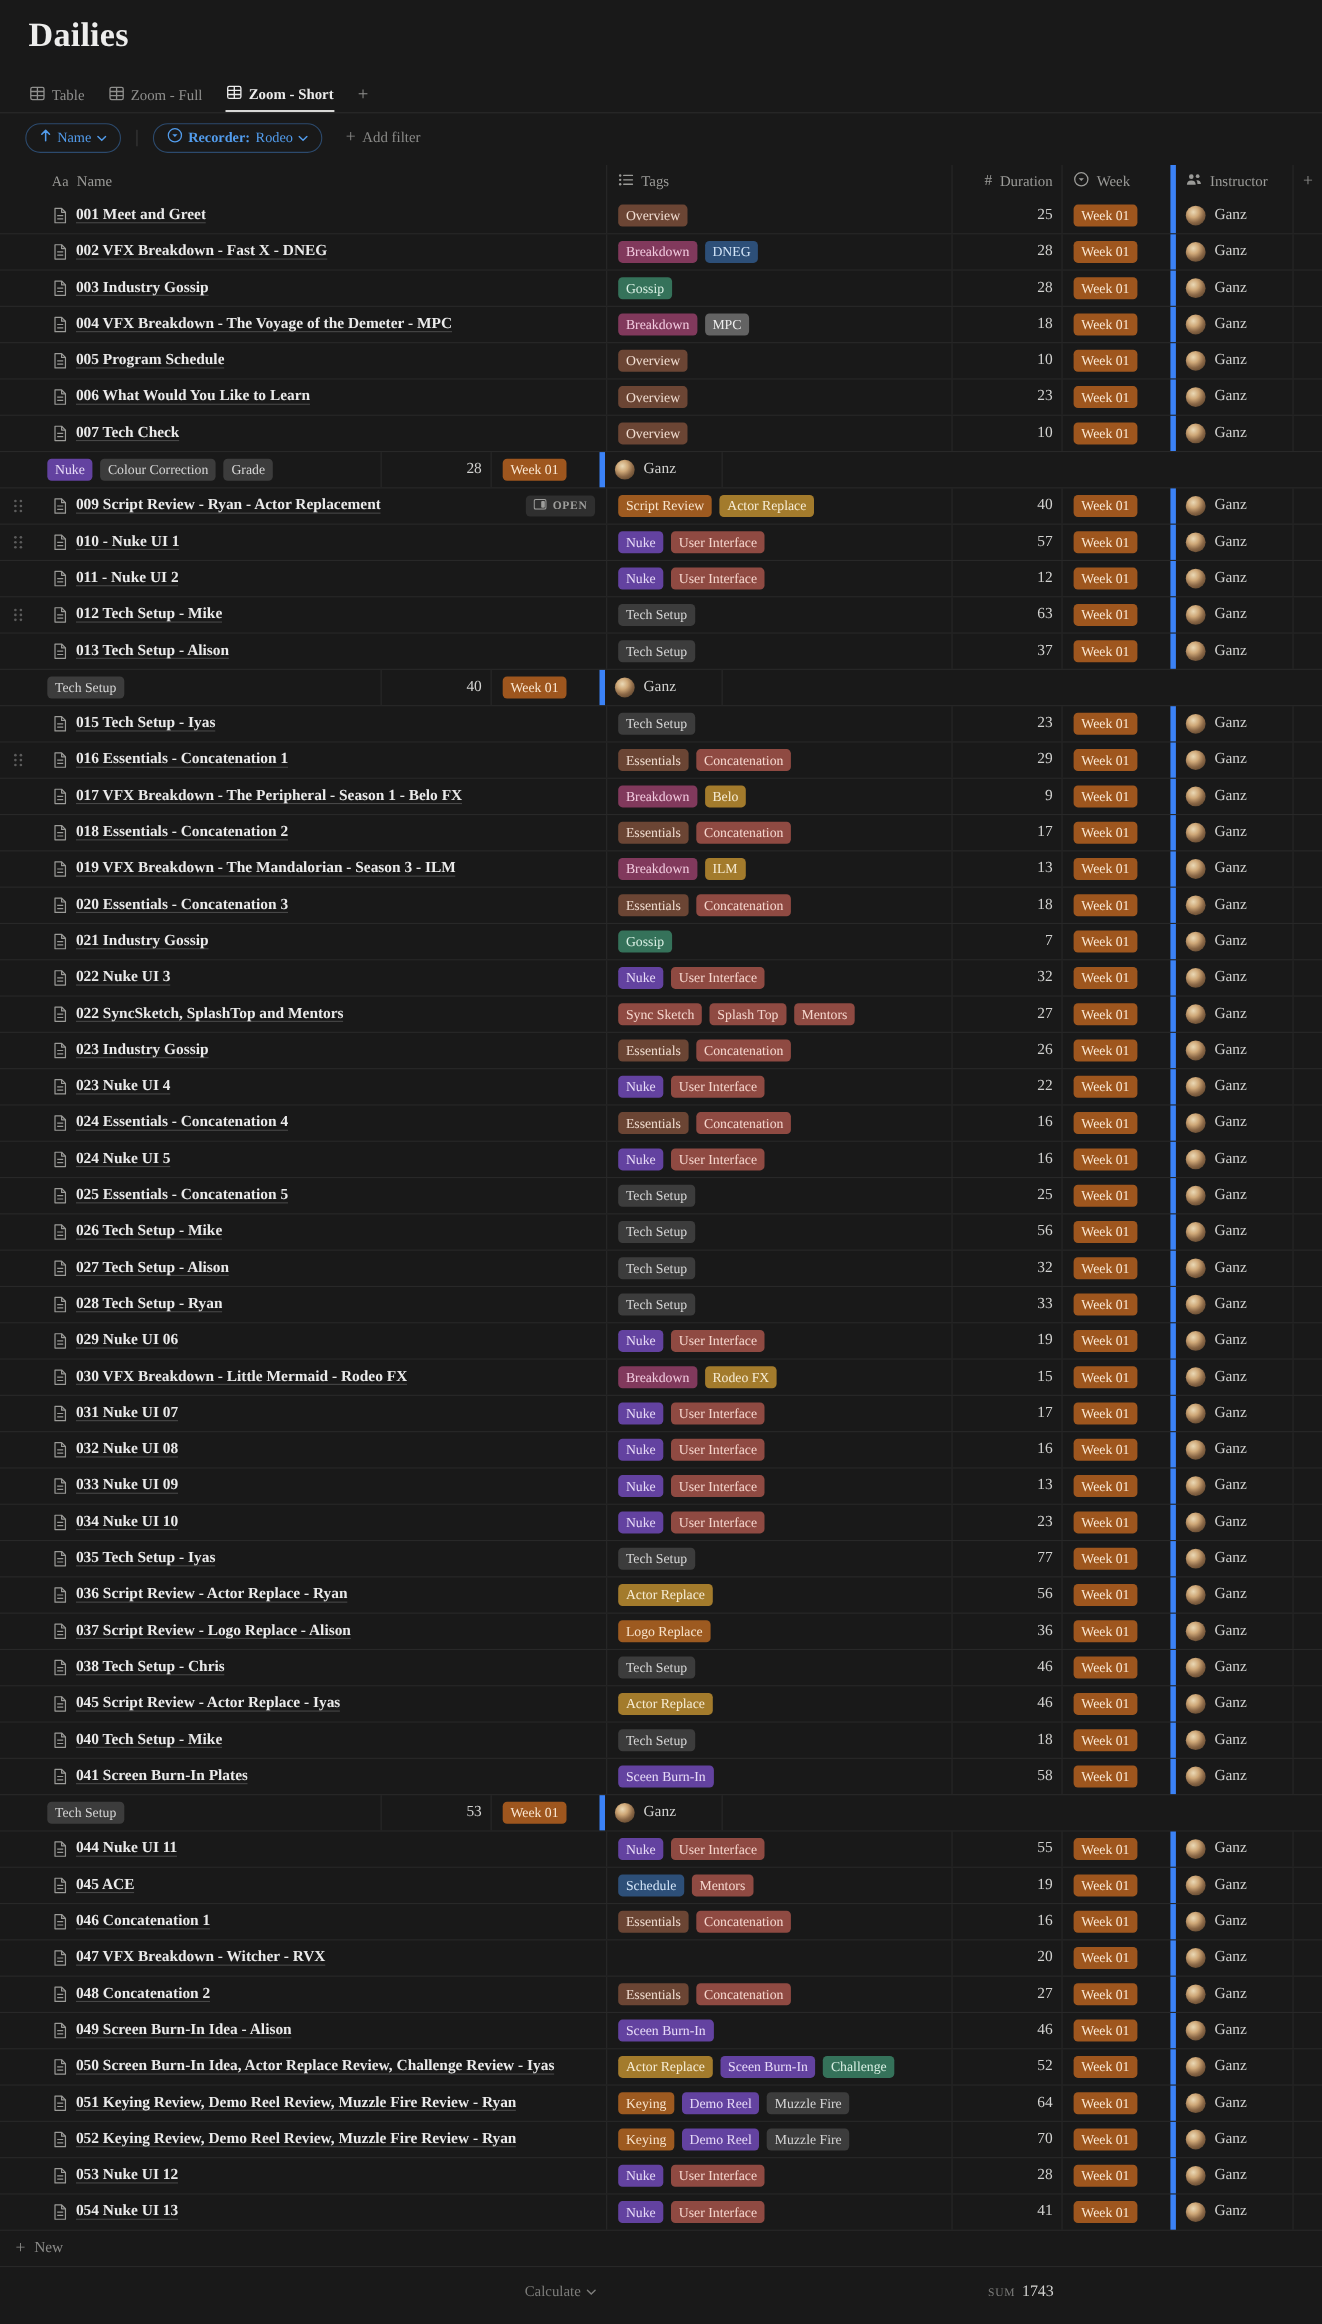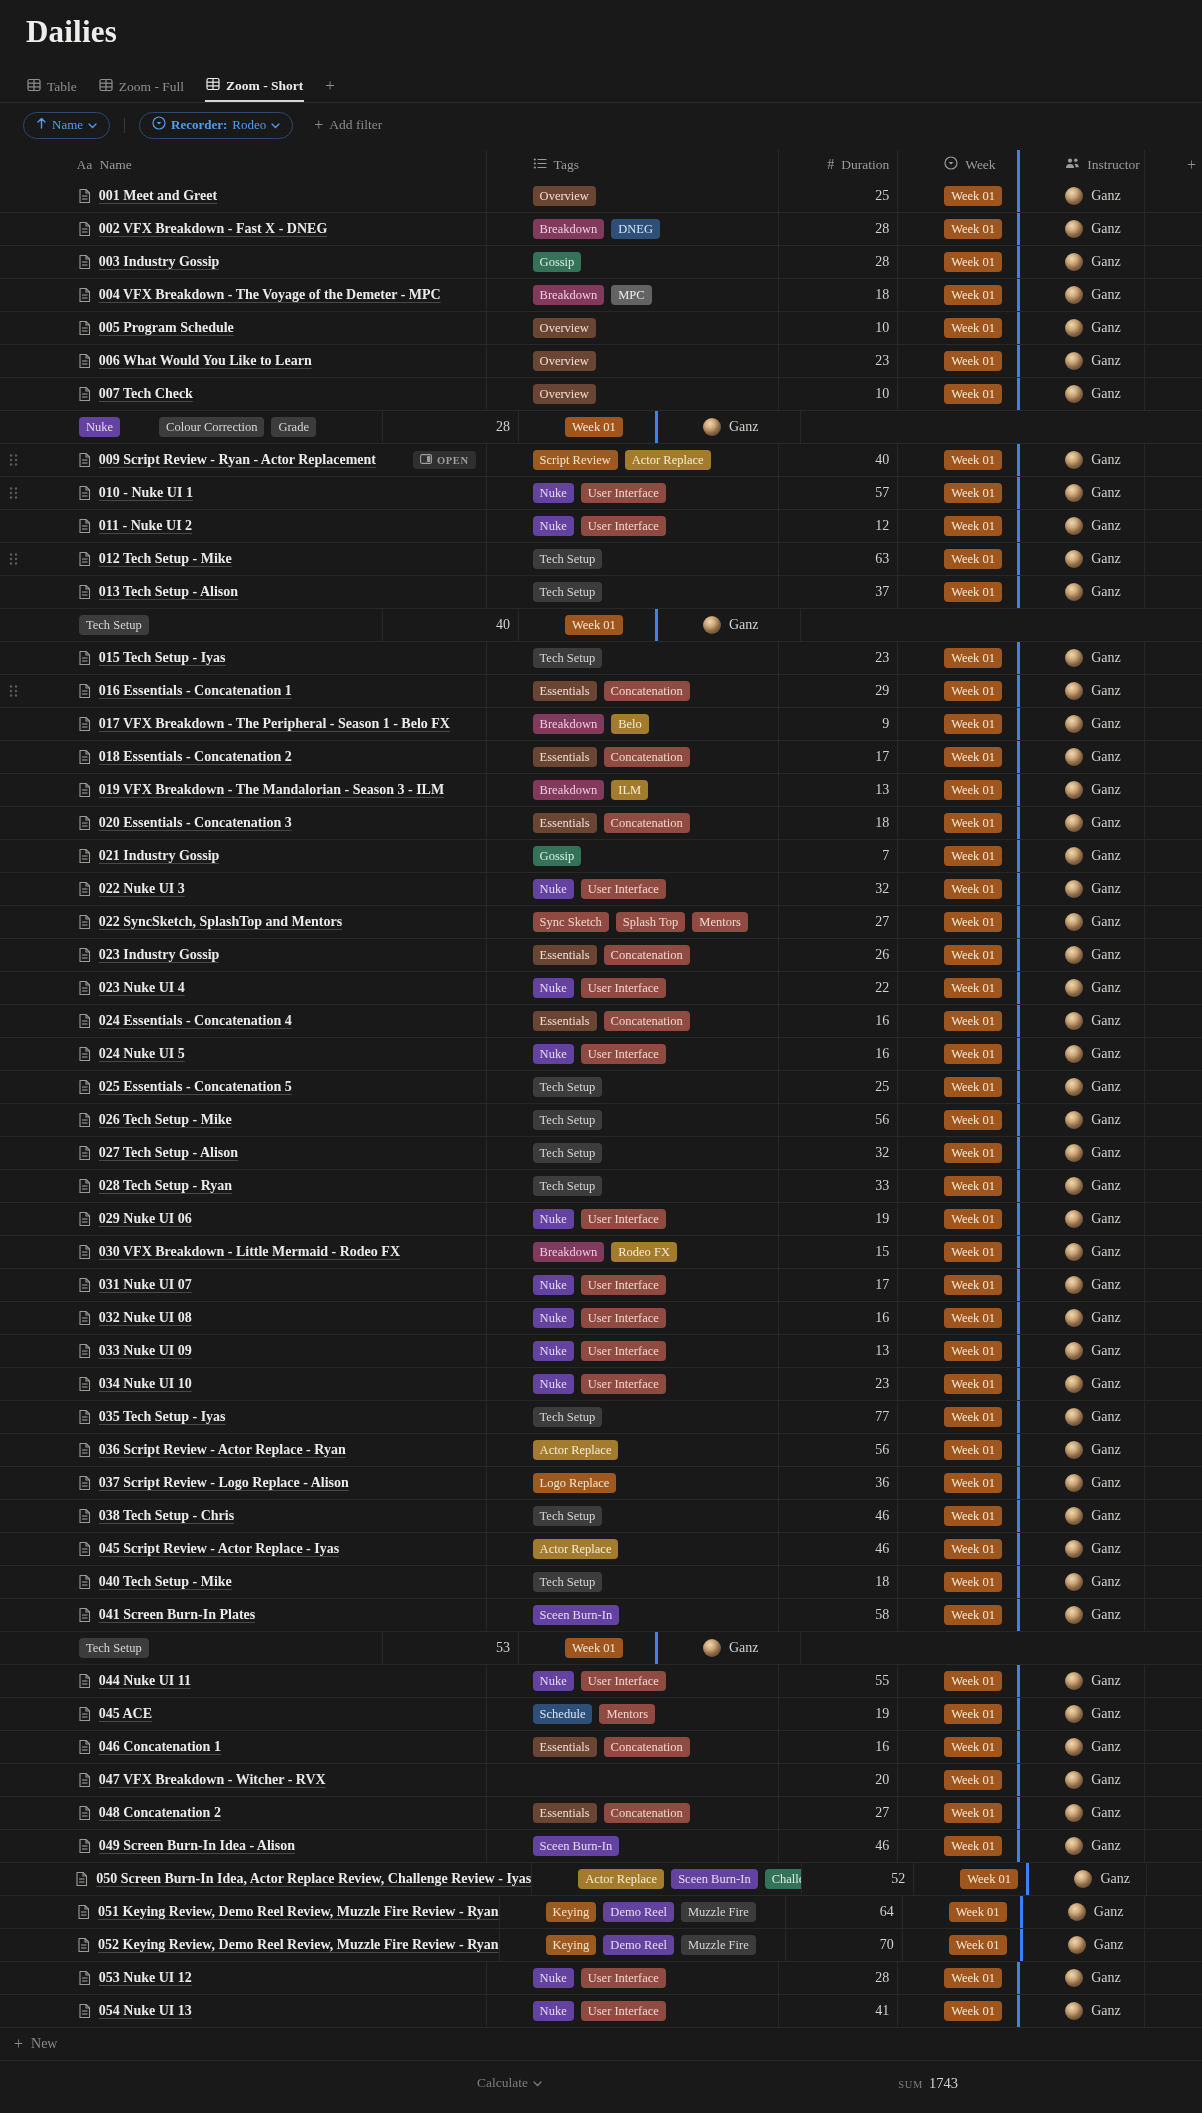--- a/index.html
+++ b/index.html
@@ -19,29 +19,29 @@
 
   .filters { position:absolute; left:23px; top:111px; height:28px; display:flex; align-items:center; }
   .pill { display:flex; align-items:center; gap:5px; height:27px; padding:0 12px; border:1px solid #2c4a6d; border-radius:14px; color:#529cec; font-size:13px; cursor:pointer; }
   .pill .b { font-weight:700; }
   .filters .vsep { width:1px; height:15px; background:#3a3a3a; margin:0 14px; }
   .add-filter { display:flex; align-items:center; gap:6px; margin-left:21px; color:#8a8a88; font-size:13.5px; cursor:pointer; }
   .add-filter .plus { font-size:16px; }
 
   
   .table { position:absolute; left:0; top:150px; width:1202px; }
-  .trow { display:flex; width:1202px;gap:36px; }
+  .trow { display:flex; width:1202px; }
   .thead { height:30px; color:#9b9b98; font-size:13.5px; }
   .tbody-row { height:33px; border-bottom:1px solid #282828; }
   .cell { display:flex; align-items:center; height:100%; }
   .c-gutter { width:33px; justify-content:center; }
   .c-name { width:519px; padding-left:14px; border-right:1px solid #282828; position:relative; }
   .c-tags { width:314px; padding-left:10px; border-right:1px solid #282828; overflow:hidden; white-space:nowrap; }
   .c-dur  { width:100px; padding-right:8px; border-right:1px solid #282828; justify-content:flex-end; }
-  .c-week { width:103px; padding-left:10px; border-right:3px solid #3b82f6; }
+  .c-week { width:103px; padding-left:10px; border-right:5px solid #3b82f6; }
   .c-inst { width:107px; padding-left:9px; border-right:1px solid #282828; }
   .c-plus { width:26px; justify-content:center; }
   .thead .cell { gap:7px; }
   .thead .c-dur { gap:7px; }
   .thead .aa { font-size:13px; color:#9b9b98; letter-spacing:.3px; }
   .thead .hash { font-size:14px; color:#9b9b98; }
   .thead .hplus { color:#8f8f8d; font-size:16px; }
 
   .row-title { font-size:14px; font-weight:600; color:#eaeaea; margin-left:7px; white-space:nowrap; overflow:hidden;
                text-decoration:underline; text-decoration-color:rgba(255,255,255,.20); text-underline-offset:3px; text-decoration-thickness:1px; cursor:pointer; }
@@ -422,21 +422,21 @@
       <span class="inst-name">Ganz</span>
     </div>
     <div class="cell c-plus"></div>
   </div>
         <div class="trow tbody-row">
     <div class="cell c-gutter">
       
     </div>
     <div class="cell c-tags">
             <span class="tag" style="background: rgb(99, 66, 160); color: rgb(231, 218, 248);">Nuke</span>
-            <span class="tag" style="background: rgb(60, 60, 60); color: rgb(214, 214, 214); margin-left: 32px;">Colour Correction</span>
+            <span class="tag" style="background: rgb(60, 60, 60); color: rgb(214, 214, 214);">Colour Correction</span>
             <span class="tag" style="background: rgb(60, 60, 60); color: rgb(214, 214, 214);">Grade</span>
           </div>
     <div class="cell c-dur">
             <span class="dur-num">28</span>
           </div>
     <div class="cell c-week">
             <span class="tag" style="background: rgb(158, 86, 30); color: rgb(251, 233, 212);">Week 01</span>
           </div>
     <div class="cell c-inst">
       <span class="avatar"></span>

